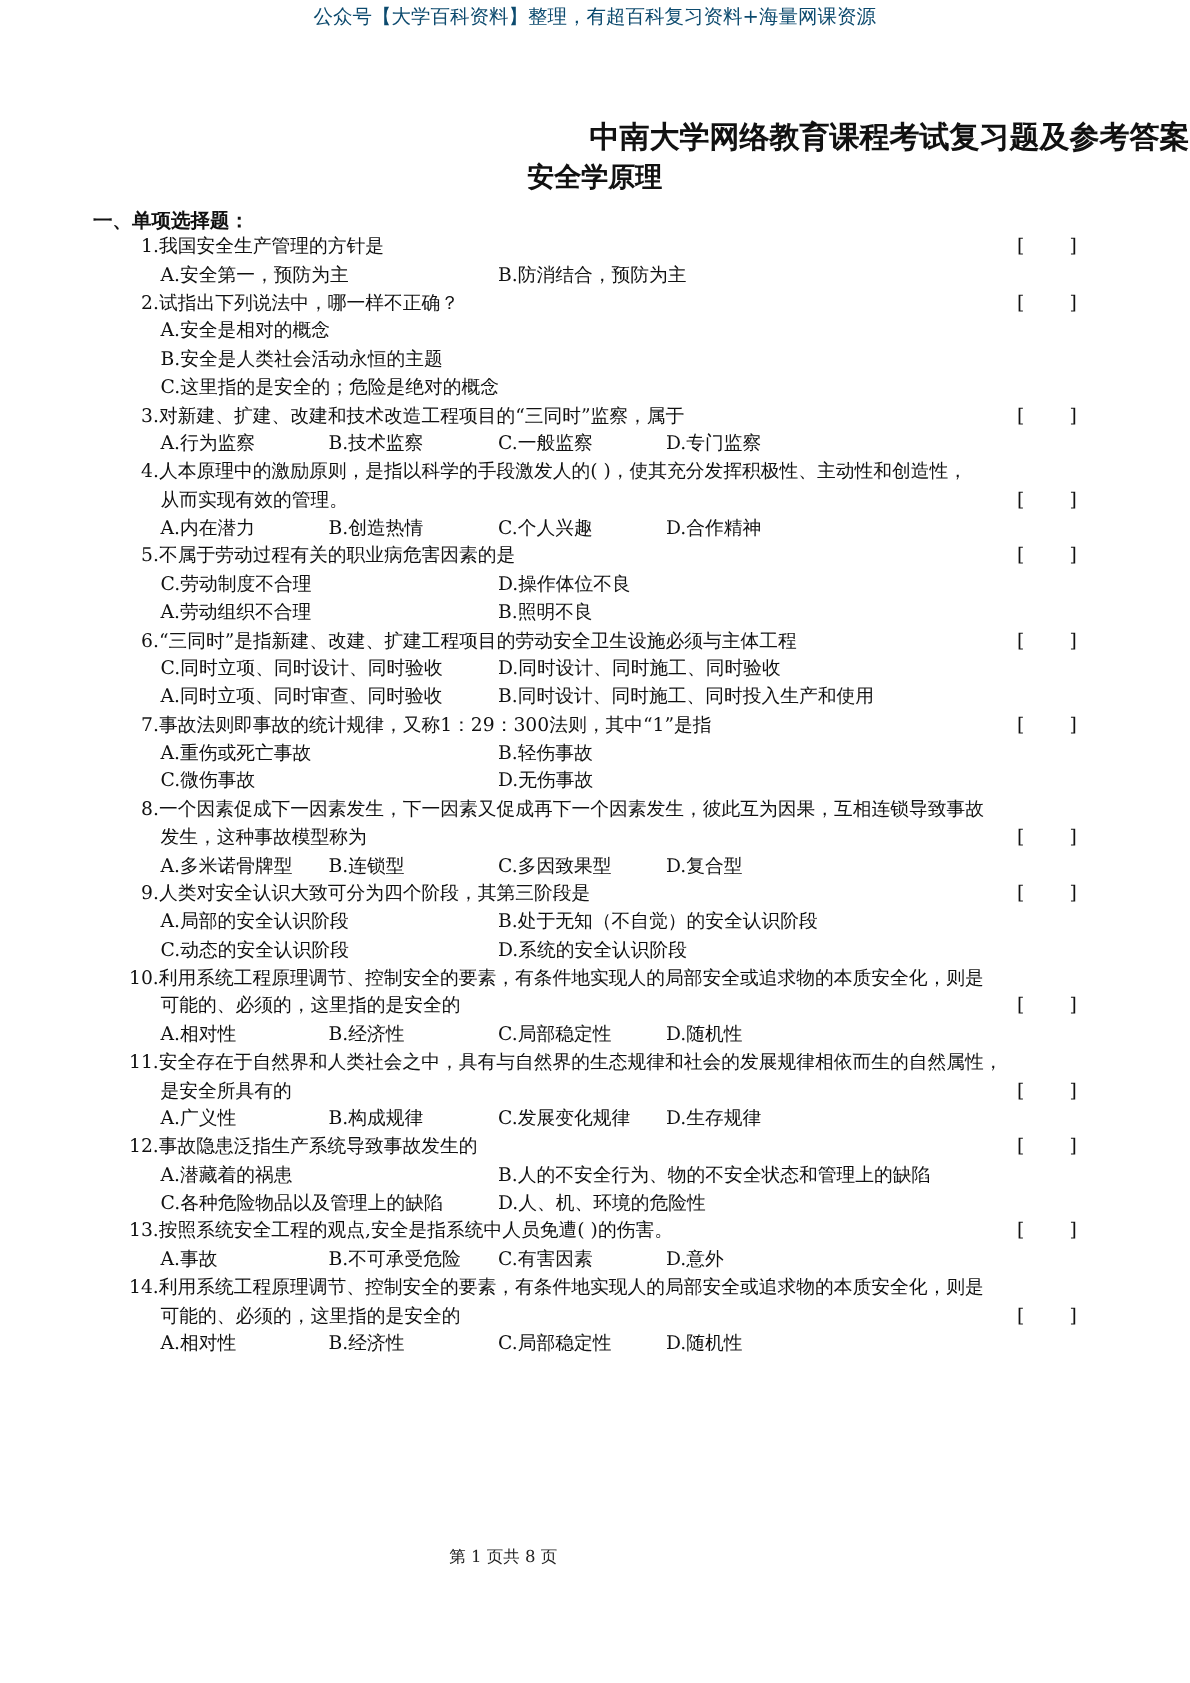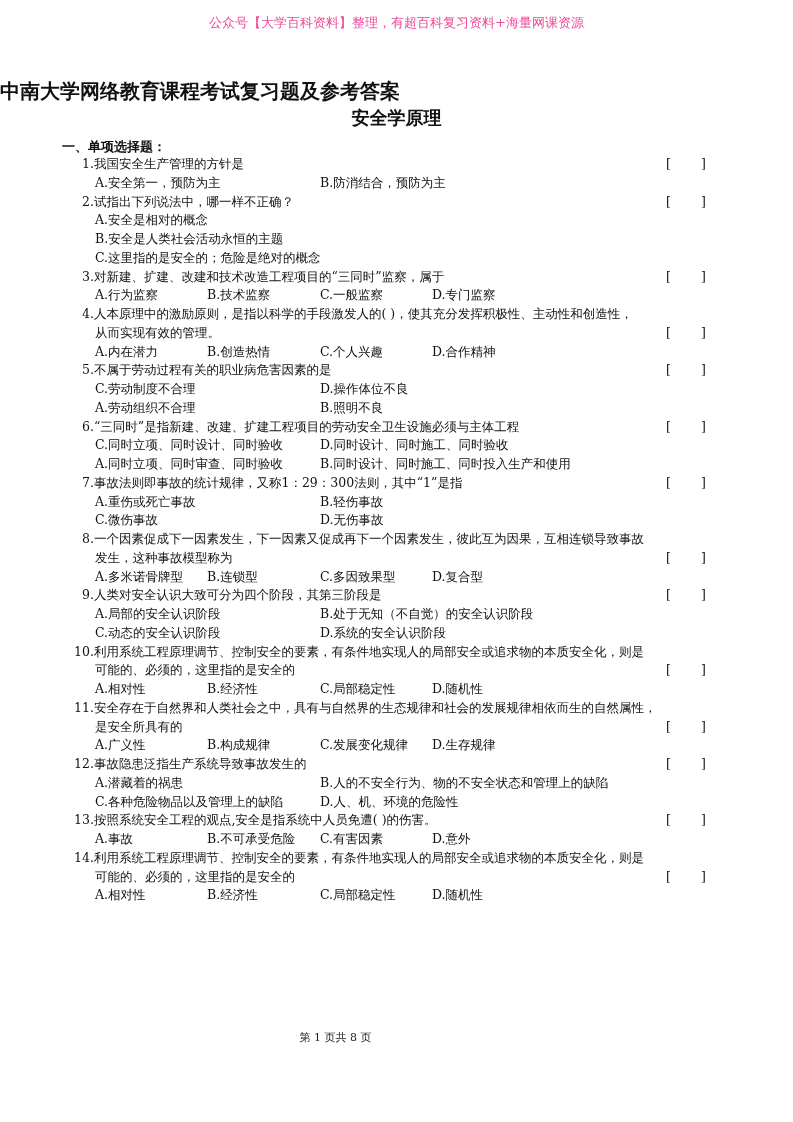--- a/index.html
+++ b/index.html
@@ -1,26 +1,26 @@
 <!DOCTYPE html>
 <html><head>
 <meta charset="utf-8">
 <style>
   html, body { margin: 0; padding: 0; background: #ffffff; }
   body { width: 793px; height: 1122px; position: relative; overflow: hidden;
          font-family: "DejaVu Serif", "Liberation Serif", serif; color: #111; }
-  .watermark { position: absolute; top: 14px; left: 0; width: 793px; text-align: center;
-               font-size: 13px; color: #ec4899; letter-spacing: 0; }
-  .title { position: absolute; top: 78px; left: 0; width: 793px; text-align: left;
+  .watermark { position: absolute; top: 2px; left: 0; width: 793px; text-align: center;
+               font-size: 13px; color: #0c4a6e; letter-spacing: 0; }
+  .title { position: absolute; top: 78px; left: 0; width: 793px; text-align: right;
            font-family: "DejaVu Sans", "Liberation Sans", sans-serif; font-size: 20px; font-weight: bold; color: #111; }
   .subtitle { position: absolute; top: 106px; left: 0; width: 793px; text-align: center;
               font-family: Liberation Serif, serif; font-size: 18px; font-weight: bold; color: #111; }
   .section { position: absolute; top: 138px; left: 62px; font-size: 13px; font-weight: bold;
              font-family: "DejaVu Sans", "Liberation Sans", sans-serif; }
-  .qlist { position: absolute; top: 155px; left: 0; width: 730px; }
+  .qlist { position: absolute; top: 155px; left: 12px; width: 730px; }
   .line { position: relative; height: 18.75px; line-height: 18.75px; font-size: 12.5px; white-space: nowrap; }
   .qtext { position: absolute; left: 82px; }
   .qtext.two { left: 74px; }
   .cont { position: absolute; left: 95px; }
   .bracket { position: absolute; left: 666px; width: 42px; }
   .bracket .l { position: absolute; left: 0; }
   .bracket .r { position: absolute; left: 35px; }
   .opt { position: absolute; }
   .c0 { left: 95px; } .c1 { left: 207px; } .c2 { left: 320px; } .c3 { left: 432px; }
   .footer { position: absolute; top: 1030px; left: 0; width: 671px; text-align: center; font-size: 11px; color: #222; }

